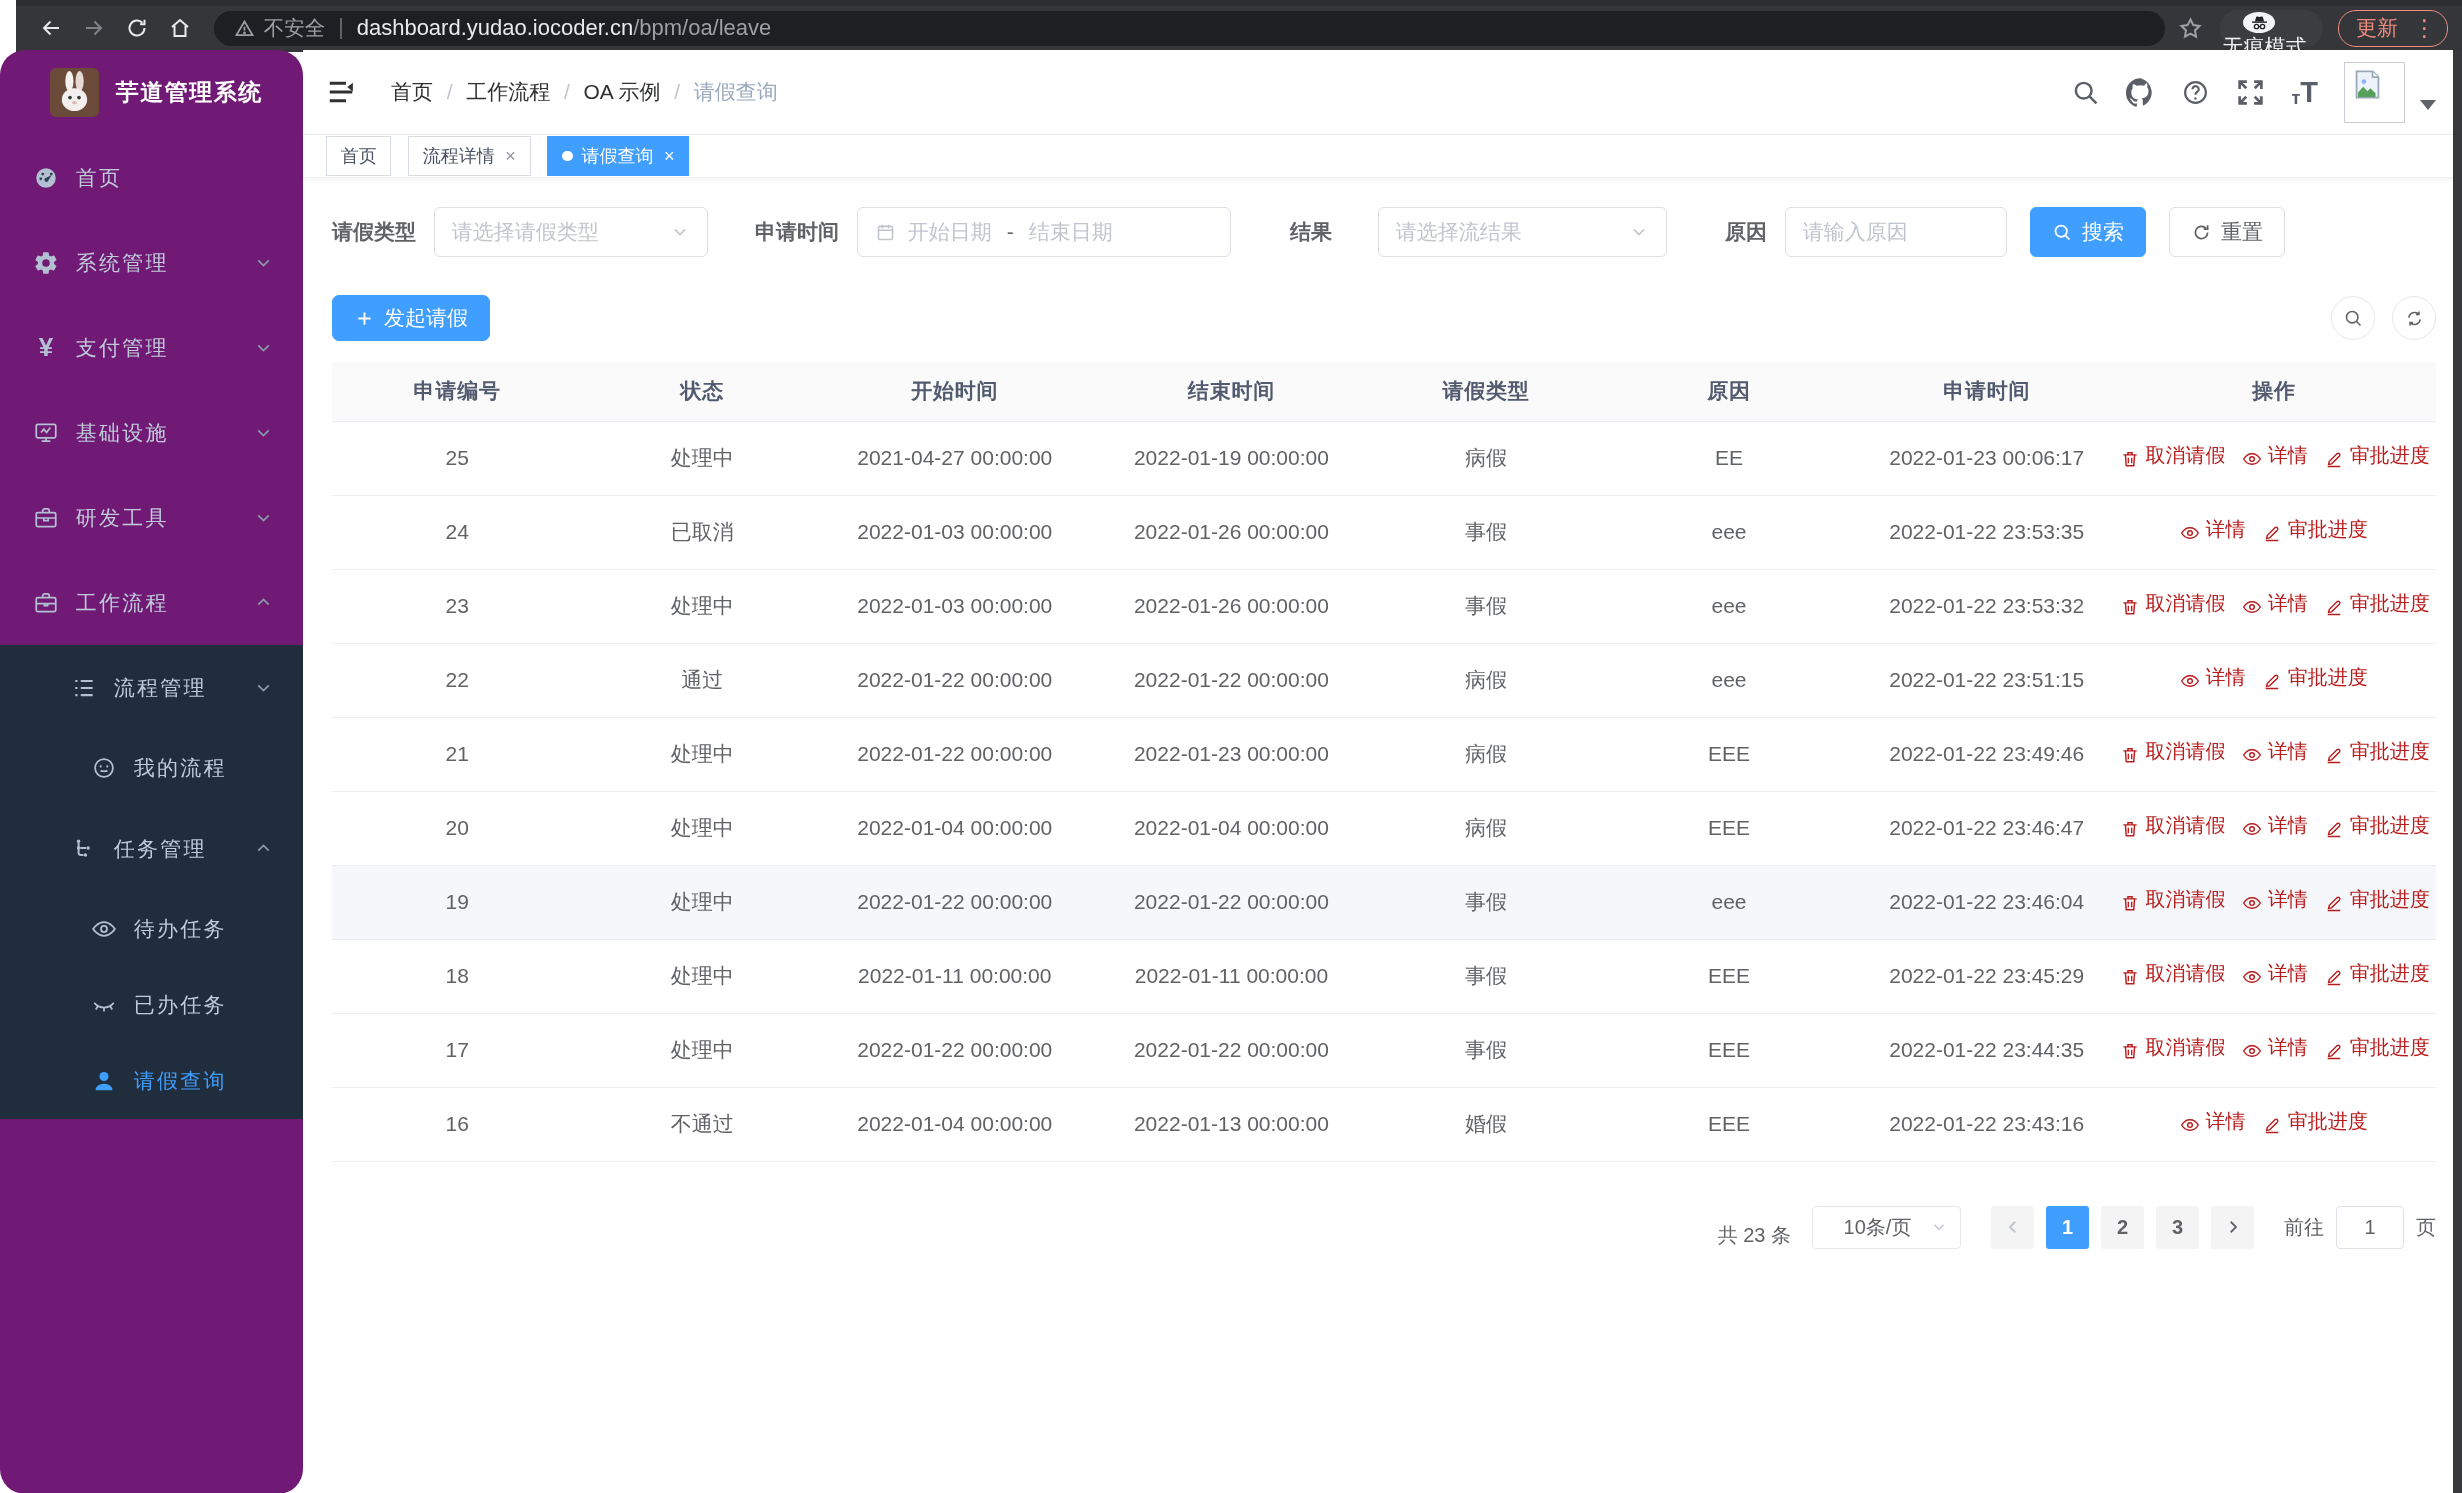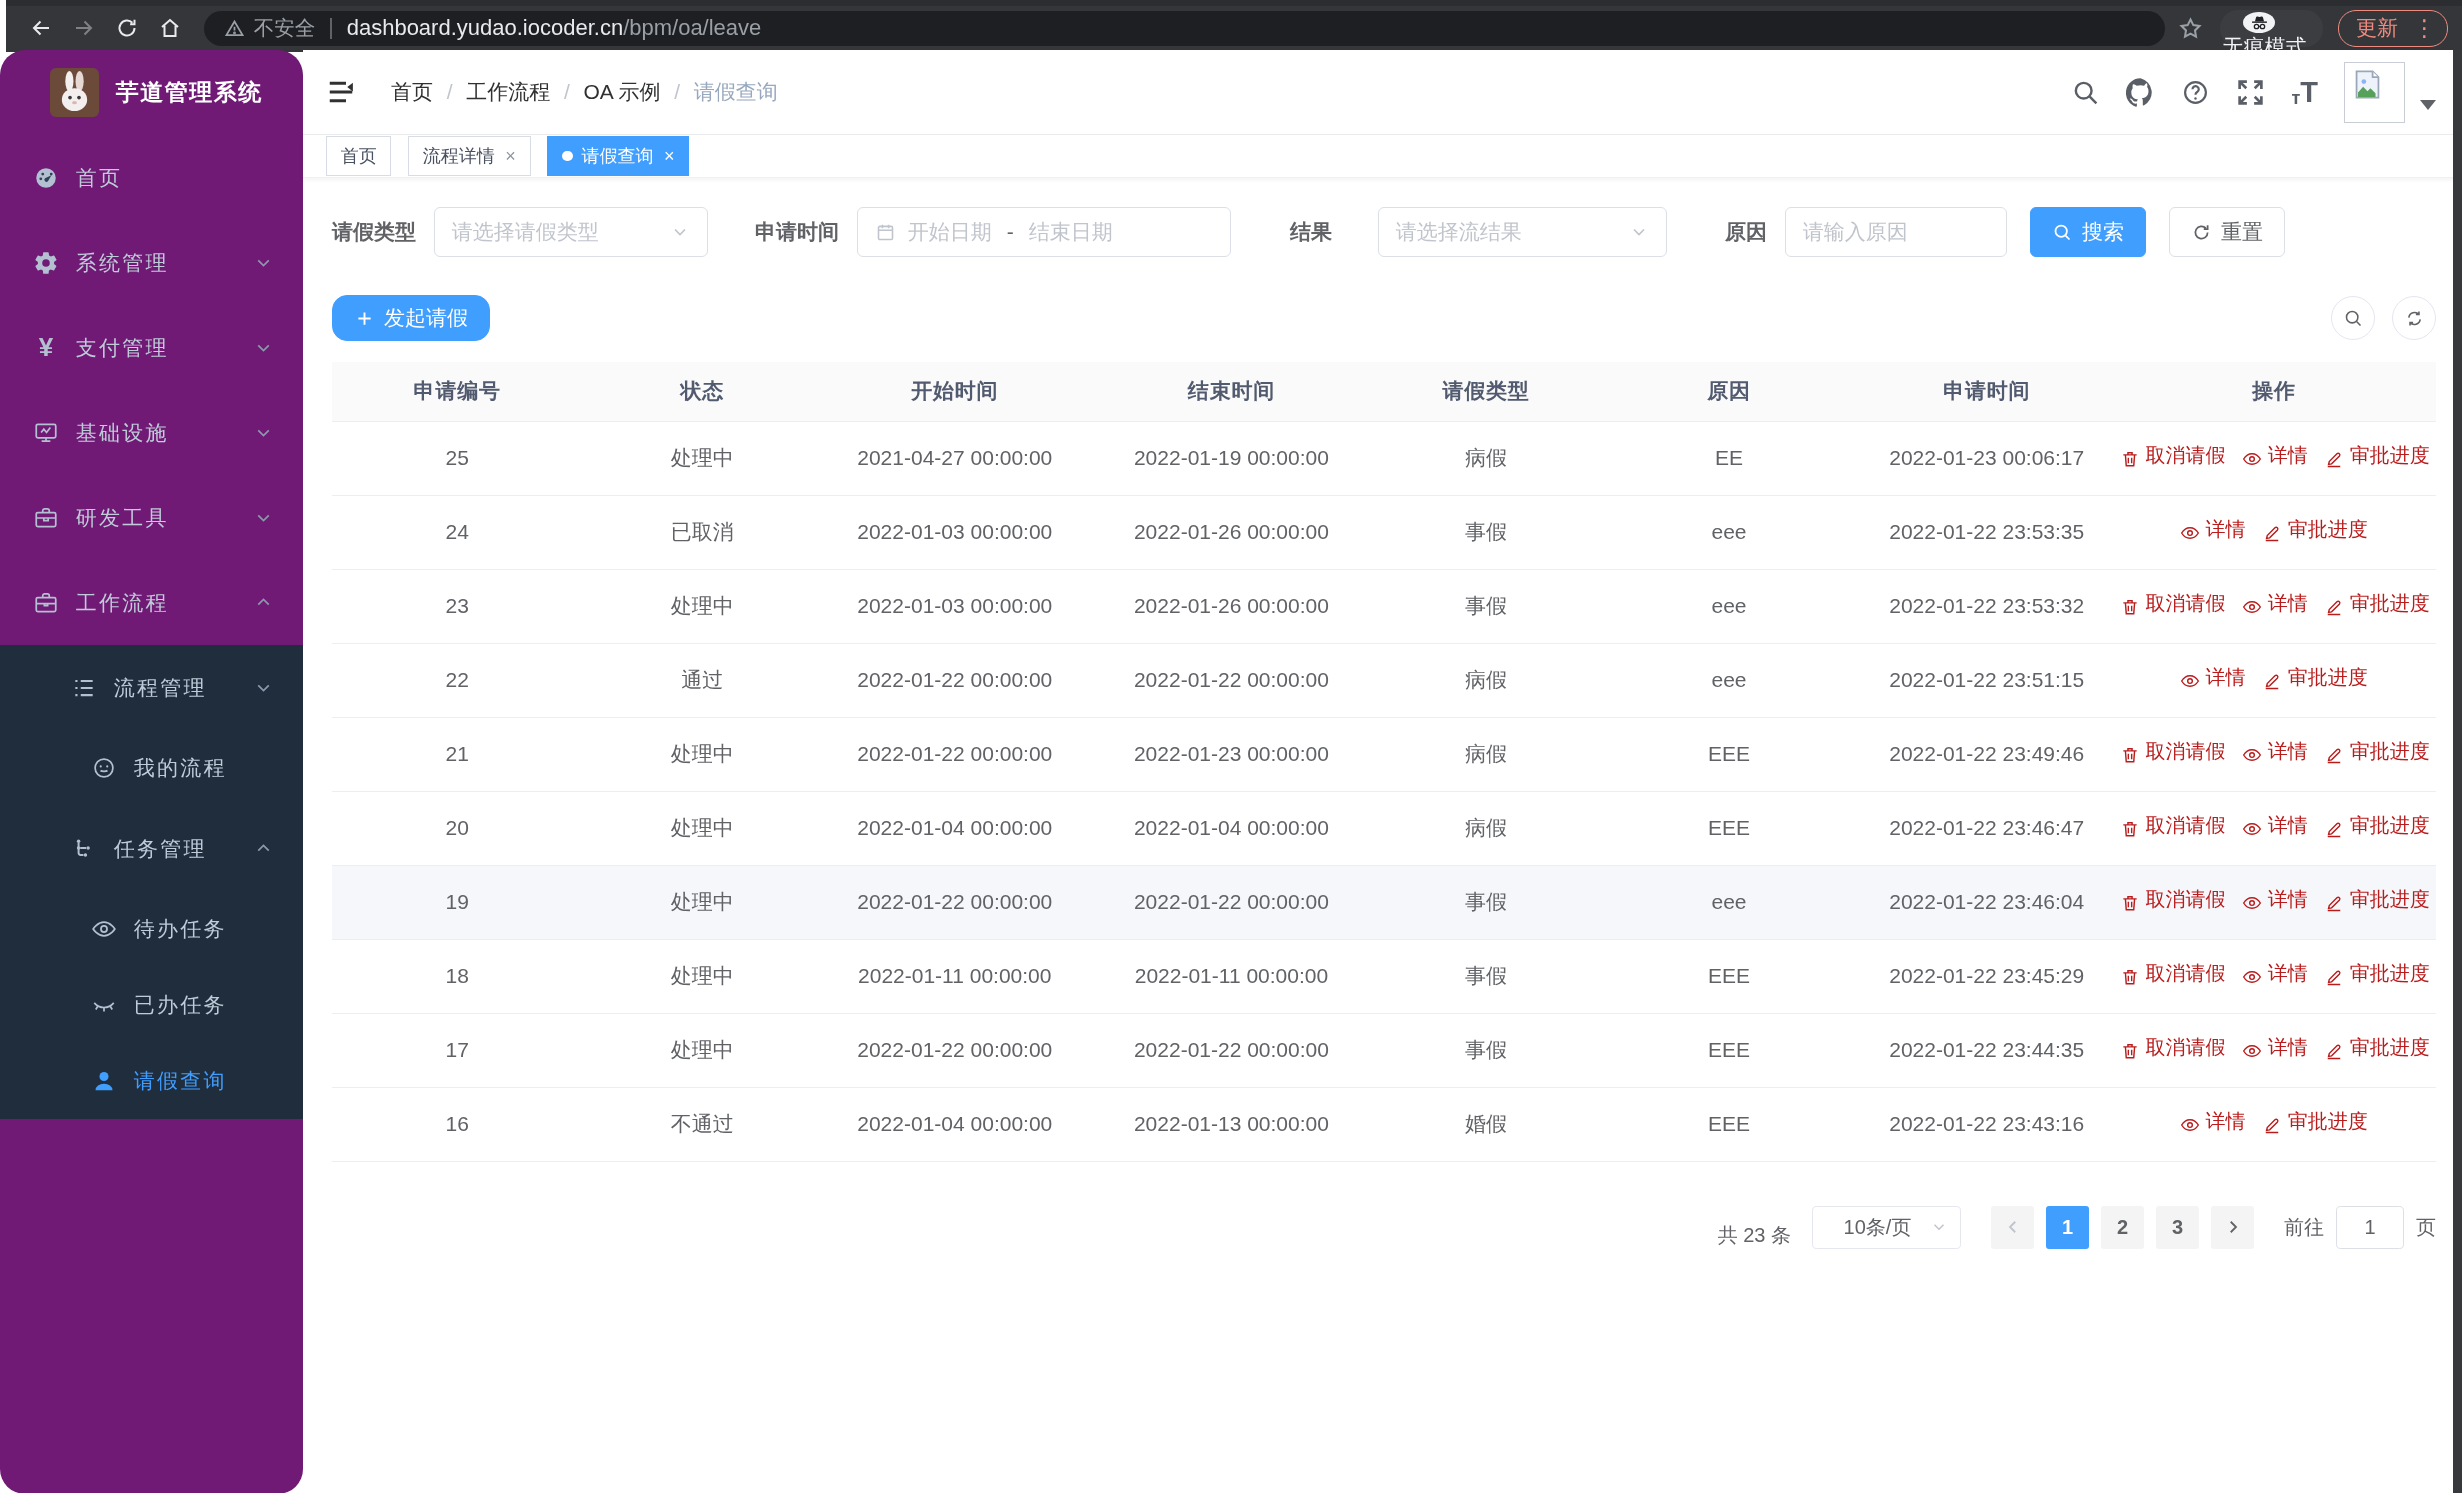--- a/index.html
+++ b/index.html
@@ -3,21 +3,21 @@
 <meta charset="utf-8">
 <style>
   * { margin:0; padding:0; box-sizing:border-box; }
   html,body { width:2462px; height:1494px; }
   body { position:relative; overflow:hidden; background:#fff;
          font-family:"Liberation Sans","DejaVu Sans",sans-serif; }
   .ic { display:inline-flex; align-items:center; justify-content:center; }
   .ic svg { width:100%; height:100%; display:block; }
 
   
-  .browser { position:absolute; top:0; left:6px; right:0; height:52px; background:#35363a; }
+  .browser { position:absolute; top:0; left:16px; right:0; height:52px; background:#35363a; }
   .frame-strip { height:6px; background:#2c2d31; }
   .toolbar { height:44px; display:flex; align-items:center; padding:0 13.7px; }
   .nav-ic { width:43px; height:35px; color:#e8eaed; }
   .nav-ic svg { width:24px; height:24px; }
   .nav-ic.dim { color:#7e8287; }
   .omnibox { flex:1; height:35px; margin:0 12px; border-radius:17.5px; background:#1e1f22;
              display:flex; align-items:center; padding:0 20px; }
   .sec-label { color:#9aa0a6; font-size:20.5px; margin-left:9px; }
   .omni-div { width:1.5px; height:21px; background:#5f6368; margin:0 15px; }
   .url-host { color:#e8eaed; font-size:22px; }
@@ -100,21 +100,21 @@
                 font-family:inherit; }
   .inp-reason::placeholder { color:#c0c4cc; }
   .btn { height:50px; border-radius:6px; font-size:21px; display:flex; align-items:center;
          padding:0 21px; cursor:pointer; white-space:nowrap; }
   .btn .bic { width:21px; height:21px; margin-right:9px; }
   .btn-primary { background:#409eff; color:#fff; border:1.5px solid #409eff; }
   .btn-plain { background:#fff; color:#606266; border:1.5px solid #dcdfe6; margin-left:23px; }
 
   
   .actions-row { margin-top:38px; display:flex; align-items:center; }
-  .create-btn { height:46px; border-radius:15px; }
+  .create-btn { height:46px; border-radius:7px; }
   .actions-row .spacer { flex:1; }
   .circle-btn { width:44px; height:44px; border-radius:50%; border:1.5px solid #e3e7ee; color:#606266;
                 display:flex; align-items:center; justify-content:center; margin-left:16.7px; background:#fff; }
   .circle-btn svg { width:21px; height:21px; }
 
   
   .table-wrap { margin-top:21px; }
   table { width:100%; border-collapse:collapse; table-layout:fixed; }
   thead th { height:59px; background:#fafafa; font-size:21px; color:#515a6e; font-weight:600;
              border-bottom:1.5px solid #ebeef5; text-align:center; letter-spacing:0.8px; }

